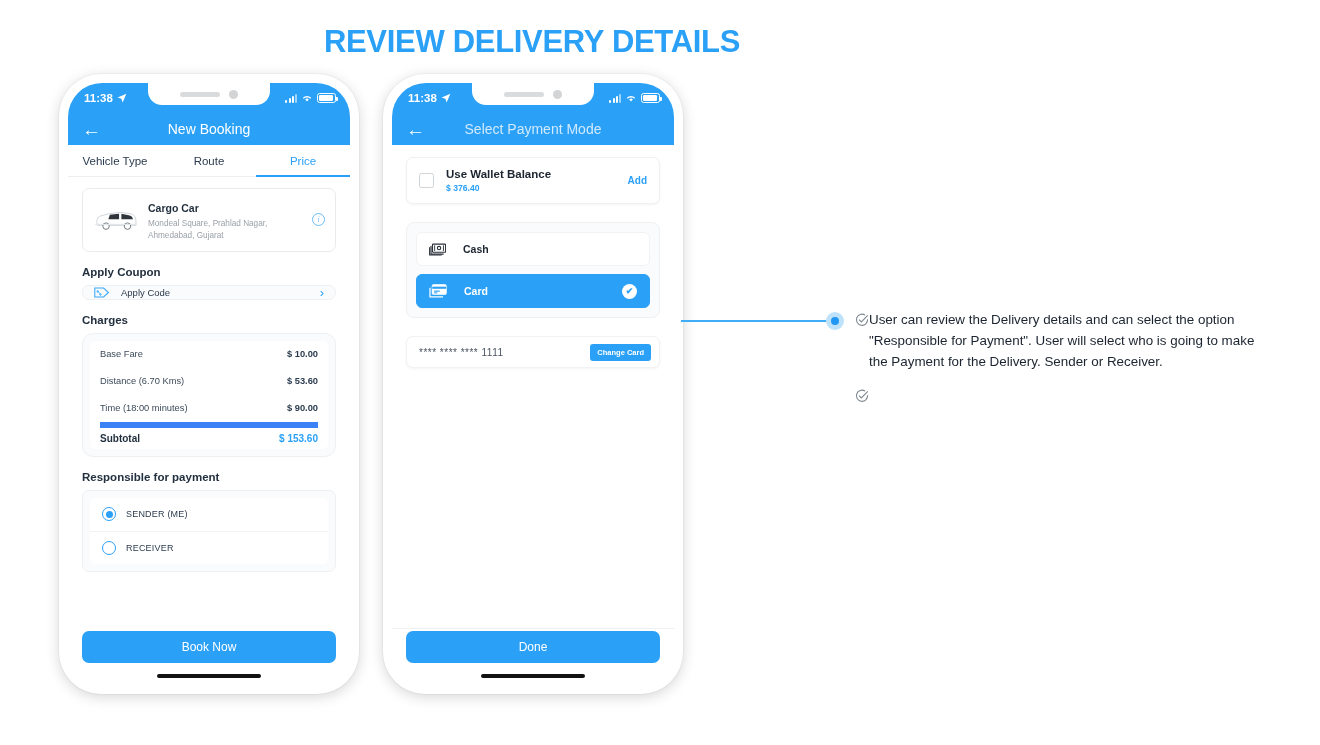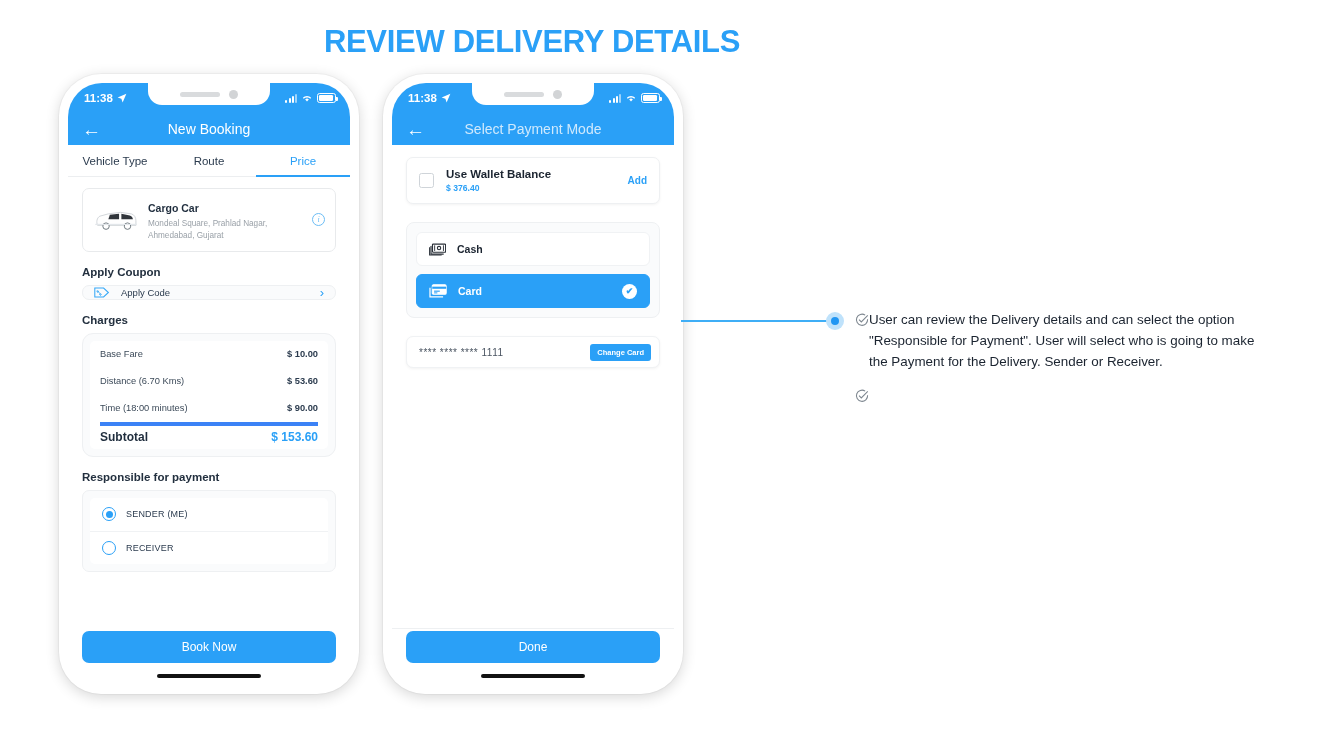--- a/index.html
+++ b/index.html
@@ -98,21 +98,21 @@
     height: 15px; display: flex; align-items: center; padding: 0 11px; gap: 11px;
   }
   .coupon .ctxt { flex: 1; font-size: 9.5px; color: #2b3b4e; }
   .chev { color: #2AA0F7; font-size: 13px; line-height: 1; }
 
   
   .charges-wrap { border:1px solid #eef0f2; background:#fafbfc; border-radius:11px; padding:7px; }
   .charges { background: #fff; border-radius: 5px; padding: 0 10px; }
   .crow { display: flex; justify-content: space-between; align-items: center; height: 27px;
           font-size: 9.3px; color: #3c4a59; }
-  .crow.total { border-top: 4px solid #3b82f6; font-weight: bold; color:#1f2d3d; font-size: 12px; }
+  .crow.total { border-top: 6px solid #3b82f6; font-weight: bold; color:#1f2d3d; font-size: 10px; }
   .crow .amt { font-weight: bold; color: #2b3b4e; }
   .crow.total .amt { color: #2AA0F7; }
 
   
   .radio-wrap { border:1px solid #eef0f2; background:#fafbfc; border-radius:7px; padding:7px; }
   .radios { background:#fff; border-radius:5px; }
   .rrow { display: flex; align-items: center; gap: 10px; height: 33px; padding: 0 12px;
           font-size: 9px; color: #2b3b4e; letter-spacing: .2px; }
   .rrow + .rrow { border-top: 1px solid #f0f2f4; }
   .dot { width: 14px; height: 14px; border-radius: 50%; border: 1.6px solid #2AA0F7;
@@ -140,21 +140,21 @@
   .wallet .wname { font-size: 11.5px; font-weight: bold; color: #1b2430; }
   .wallet .wamt { font-size: 8.6px; font-weight: bold; color: #2AA0F7; margin-top: 3px; }
   .wallet .wadd { font-size: 10px; font-weight: bold; color: #2AA0F7; }
 
   .paygroup {
     margin-top: 18px; border:1px solid #eef0f2; background:#fafbfc; border-radius:8px;
     padding: 9px; display: flex; flex-direction: column; gap: 8px;
   }
   .payopt {
     height: 34px; border-radius: 6px; background:#fff; border:1px solid #f0f2f4;
-    display:flex; align-items:center; gap: 11px; padding: 0 12px;
+    display:flex; align-items:center; gap: 17px; padding: 0 12px;
     font-size: 10.5px; font-weight: bold; color:#1b2430;
   }
   .payopt.sel { background: #2AA0F7; border-color:#2AA0F7; color:#fff; }
   .payopt .plabel { flex: 1; }
   .check-w { width: 15px; height: 15px; border-radius:50%; background:#fff; color:#2AA0F7;
     display:flex; align-items:center; justify-content:center; font-size:9px; flex:none; }
 
   .cardrow {
     margin-top: 18px; background:#fff; border:1px solid #f0f2f4; border-radius:7px;
     box-shadow: 0 1px 3px rgba(0,0,0,.05);

